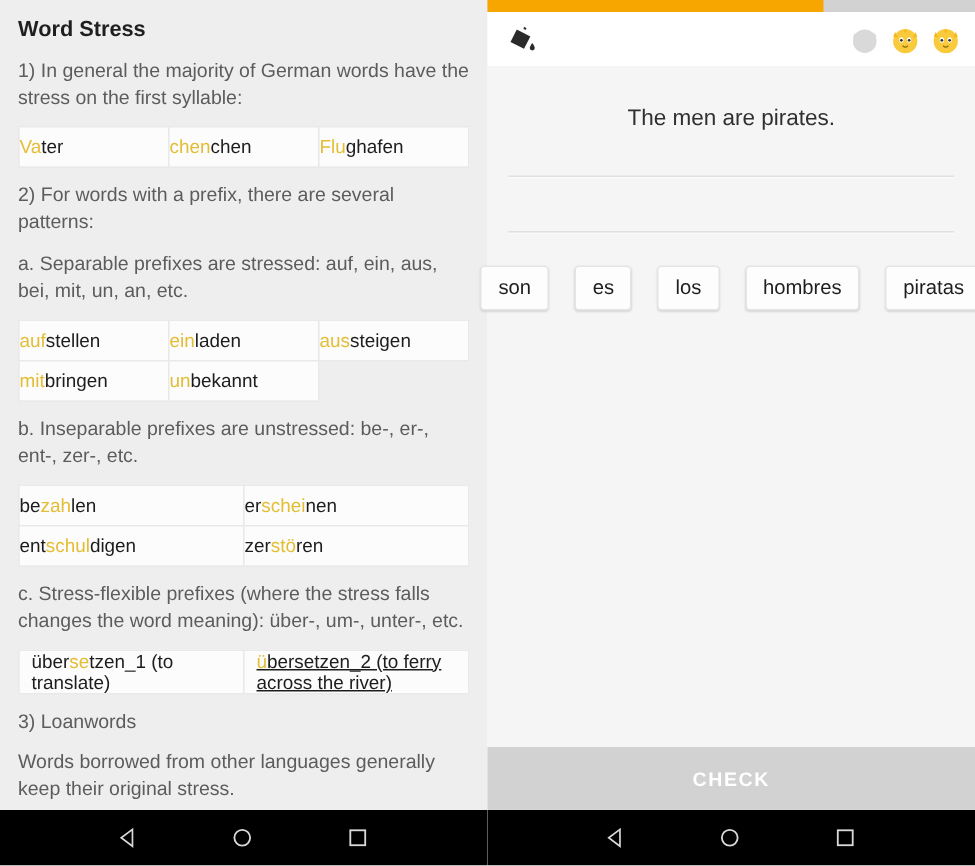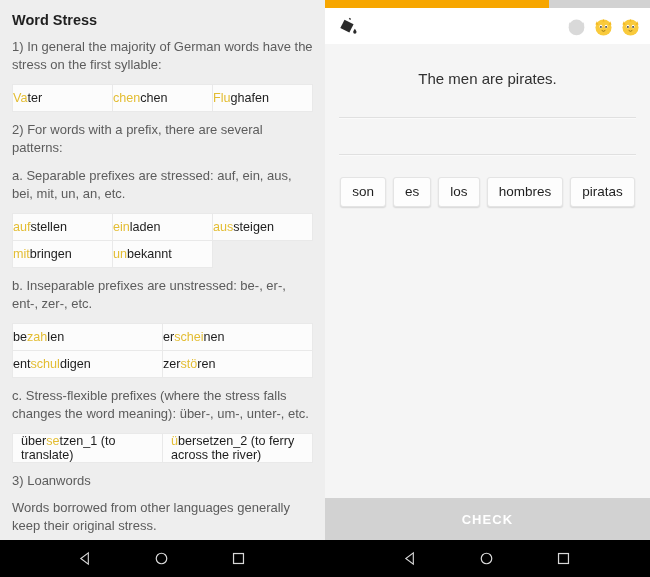--- a/index.html
+++ b/index.html
@@ -59,21 +59,21 @@
     border: 1px solid #e9e9e9;
     height: 27px;
     text-align: left;
     vertical-align: middle;
     font-size: 12.6px;
     color: #1d1d1d;
     font-weight: 500;
   }
   .wtable td.empty { background: #eeeeee; border-color: #eeeeee; }
   .hl { color: #e3bd33; }
-  .small-cell { font-size: 9px; font-weight: normal; }
+  .small-cell { font-size: 9px; font-weight: normal; text-decoration: underline; }
   .small-cell .hl { color: #e3bd33; }
   .wide-row td { text-align: left; padding-left: 8px; }
 
   
   .phone-right {
     width: 325px; height: 577px;
     display: flex; flex-direction: column;
     background: #f5f5f5;
     position: relative;
   }
@@ -102,21 +102,21 @@
   .answer-lines { padding: 0 14px; }
   .ans-line {
     height: 1px; background: #e0e0e0;
     margin: 0 0 36px 0;
     box-shadow: 0 1px 0 #fafafa;
   }
   .ans-line.second { margin-bottom: 0; }
   .bank { padding: 22px 14px 0 14px; }
   .bank-row {
     display: flex; justify-content: center;
-    gap: 7px; margin-bottom: 9px;
+    gap: 17px; margin-bottom: 9px;
     flex-wrap: nowrap;
   }
   .tile {
     background: #fdfdfd;
     border: 1px solid #e4e4e4;
     border-radius: 3px;
     box-shadow: 0 1px 1.5px rgba(0,0,0,.13);
     font-size: 13.5px; color: #1e1e1e;
     padding: 6px 11px 7px 11px;
     cursor: pointer;

